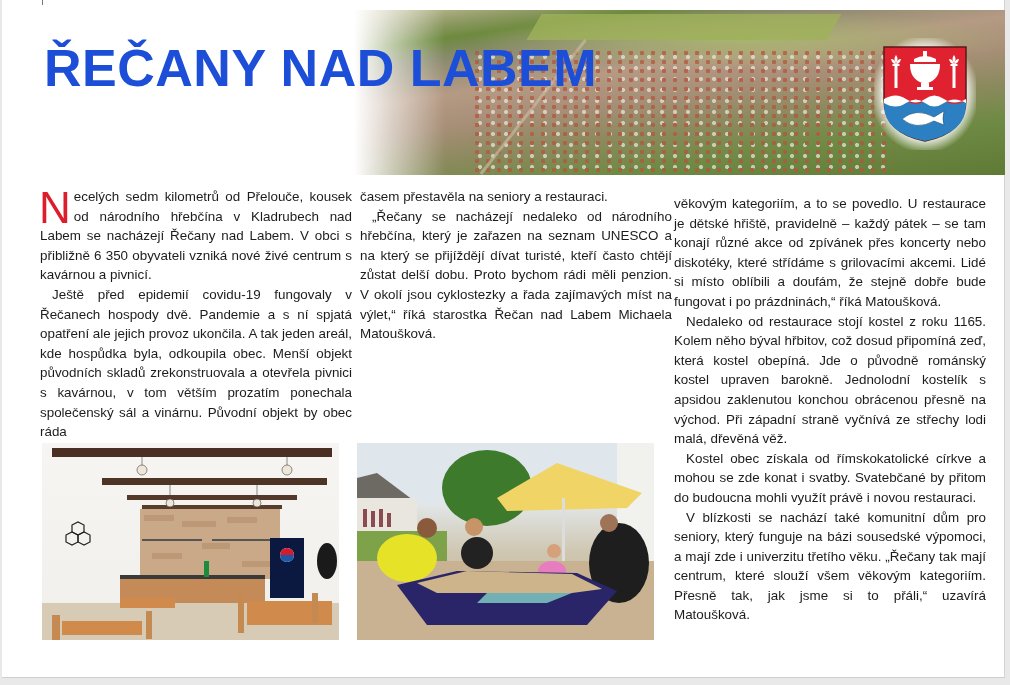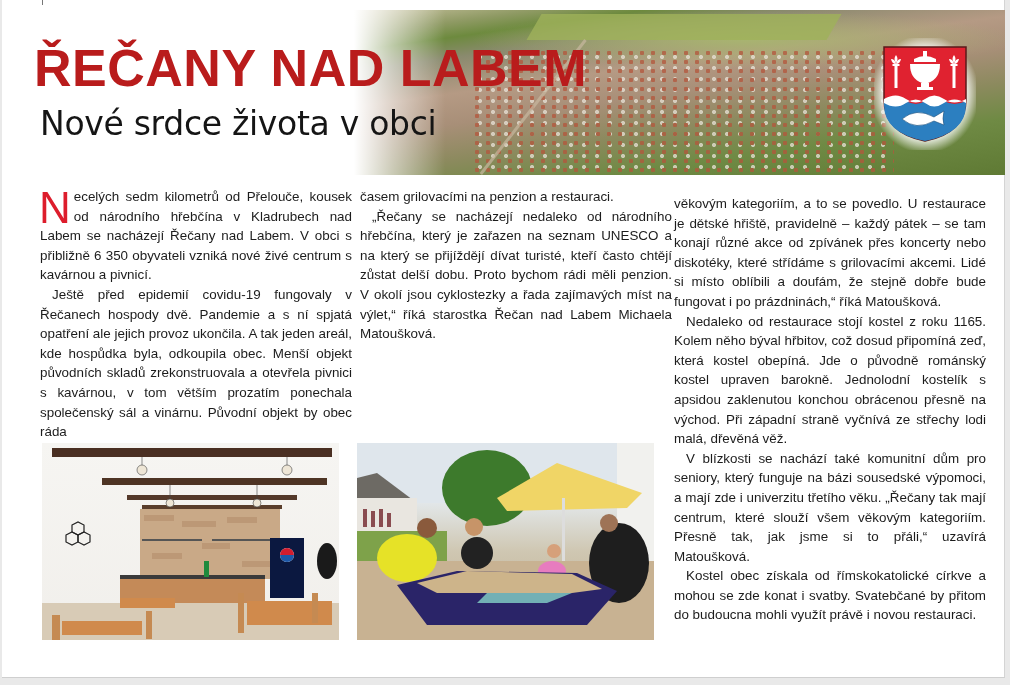--- a/index.html
+++ b/index.html
@@ -15,21 +15,21 @@
       linear-gradient(172deg, #c9c2a0 0%, #8f9a64 10%, #6d8a3e 16%, #8a8a6e 24%, #b59a84 38%, #a88f78 50%, #8c8a5e 64%, #6f8a44 78%, #5f7a34 100%);
   }
   .hero .field { position:absolute; left:180px; top:4px; width:300px; height:26px; background:#9fb25a; transform:skewX(-30deg); opacity:.8; }
   .hero .roofs { position:absolute; left:120px; top:40px; width:420px; height:125px;
     background-image: radial-gradient(circle at 3px 3px, #b4563c 2px, transparent 2.5px), radial-gradient(circle at 6px 7px, #e9e3d8 1.8px, transparent 2.3px);
     background-size: 11px 9px, 13px 11px; opacity:.75; }
   .hero .road { position:absolute; left:230px; top:30px; width:3px; height:170px; background:#c8b8a0; transform:rotate(38deg); transform-origin:top; opacity:.7; }
   .crest { position:absolute; left:880px; top:45px; width:86px; height:98px; }
   .crest-glow { position:absolute; left:872px; top:38px; width:102px; height:112px; background:radial-gradient(ellipse at center, rgba(255,255,255,.95) 55%, rgba(255,255,255,0) 75%); }
 
-  .title { position:absolute; left:32px; top:38px; margin:0; font-family:"Liberation Sans", sans-serif; font-weight:700; font-size:52px; letter-spacing:0.5px; color:#b91c1c; line-height:60px; white-space:nowrap; }
+  .title { position:absolute; left:42px; top:38px; margin:0; font-family:"Liberation Sans", sans-serif; font-weight:700; font-size:52px; letter-spacing:0.5px; color:#1d4ed8; line-height:60px; white-space:nowrap; }
   .subtitle { position:absolute; left:38px; top:102px; margin:0; font-family:"DejaVu Sans", sans-serif; font-weight:400; font-size:33px; color:#151515; line-height:44px; white-space:nowrap; letter-spacing:-0.3px; }
 
   
   .col { position:absolute; top:187px; width:312px; font-family:"Liberation Sans", sans-serif; font-size:13.4px; line-height:19.6px; color:#1c1c1c; text-align:justify; hyphens:manual; }
   .col p { margin:0; text-indent:12px; }
   .col p.noindent { text-indent:0; }
   .col1 { left:38px; }
   .col2 { left:358px; }
   .col3 { left:672px; top:194px; }
   .dropcap { float:left; font-size:44px; line-height:36px; color:#dd1d2c; margin:3px 3px 0 -1px; font-family:"Liberation Sans", sans-serif; }
@@ -47,21 +47,20 @@
 <div class="page">
   <div class="tick"></div>
 
   <div class="hero">
     <div class="field"></div>
     <div class="roofs"></div>
     <div class="road"></div>
   </div>
 
   <h1 class="title">ŘEČANY NAD LABEM</h1>
-  <h2 class="subtitle">Nové srdce života v obci</h2>
 
   <div class="crest-glow"></div>
   <svg class="crest" viewBox="0 0 86 98">
     <path d="M2 2 H84 V54 Q84 88 43 96 Q2 88 2 54 Z" fill="#e02230" stroke="#5a1a1a" stroke-width="1.5"></path>
     <path d="M2 56 Q14 50 24 56 T43 56 T62 56 T84 56 V60 Q84 88 43 96 Q2 88 2 60 Z" fill="#2c7fc0"></path>
     <path d="M2 54 Q14 47 24 54 T43 54 T62 54 T84 54 V58 Q72 51 62 58 T43 58 T24 58 T2 58 Z" fill="#ffffff"></path>
 
     <g fill="#ffffff">
       <path d="M14 10 q3 4 0 8 q-3 -4 0 -8z"></path>
       <path d="M9 14 q4 0 5 5 q-4 0 -5 -5z"></path>
@@ -85,29 +84,29 @@
       <path d="M20 74 Q34 62 52 72 L62 66 Q60 74 62 80 L52 76 Q34 86 20 74 Z"></path>
     </g>
   </svg>
 
   <div class="col col1">
     <p class="noindent"><span class="dropcap">N</span><span>ecelých sedm kilometrů od Přelouče, kousek od národního hřebčína v Kladrubech nad Labem se nacházejí Řečany nad Labem. V obci s přibližně 6 350 obyvateli vzniká nové živé centrum s kavárnou a pivnicí.</span></p>
     <p>Ještě před epidemií covidu-19 fungovaly v Řečanech hospody dvě. Pandemie a s ní spjatá opatření ale jejich provoz ukončila. A tak jeden areál, kde hospůdka byla, odkoupila obec. Menší objekt původních skladů zrekonstruovala a otevřela pivnici s kavárnou, v tom větším prozatím ponechala společenský sál a vinárnu. Původní objekt by obec ráda</p>
   </div>
 
   <div class="col col2">
-    <p class="noindent">časem grilovacími na penzion a restauraci.</p>
+    <p class="noindent">časem přestavěla na seniory a restauraci.</p>
     <p>„Řečany se nacházejí nedaleko od národního hřebčína, který je zařazen na seznam UNESCO a na který se přijíždějí dívat turisté, kteří často chtějí zůstat delší dobu. Proto bychom rádi měli penzion. V okolí jsou cyklostezky a řada zajímavých míst na výlet,“ říká starostka Řečan nad Labem Michaela Matoušková.</p>
   </div>
 
   <div class="col col3">
     <p class="noindent">věkovým kategoriím, a to se povedlo. U restaurace je dětské hřiště, pravidelně – každý pátek – se tam konají různé akce od zpívánek přes koncerty nebo diskotéky, které střídáme s grilovacími akcemi. Lidé si místo oblíbili a doufám, že stejně dobře bude fungovat i po prázdninách,“ říká Matoušková.</p>
     <p>Nedaleko od restaurace stojí kostel z roku 1165. Kolem něho býval hřbitov, což dosud připomíná zeď, která kostel obepíná. Jde o původně románský kostel upraven barokně. Jednolodní kostelík s apsidou zaklenutou konchou obrácenou přesně na východ. Při západní straně vyčnívá ze střechy lodi malá, dřevěná věž.</p>
+    <p>Kostel obec získala od římskokatolické církve a mohou se zde konat i svatby. Svatebčané by přitom do budoucna mohli využít právě i novou restauraci.</p>
     <p>V blízkosti se nachází také komunitní dům pro seniory, který funguje na bázi sousedské výpomoci, a mají zde i univerzitu třetího věku. „Řečany tak mají centrum, které slouží všem věkovým kategoriím. Přesně tak, jak jsme si to přáli,“ uzavírá Matoušková.</p>
-    <p>Kostel obec získala od římskokatolické církve a mohou se zde konat i svatby. Svatebčané by přitom do budoucna mohli využít právě i novou restauraci.</p>
   </div>
 
   <div class="photo photo-interior">
     <svg width="297" height="197" viewBox="0 0 297 197">
 
       <rect x="10" y="5" width="280" height="9" fill="#4a2f22"></rect>
       <rect x="60" y="35" width="225" height="7" fill="#4e3424"></rect>
       <rect x="85" y="52" width="170" height="5" fill="#54392a"></rect>
       <rect x="100" y="62" width="140" height="4" fill="#5a3e2c"></rect>
 

